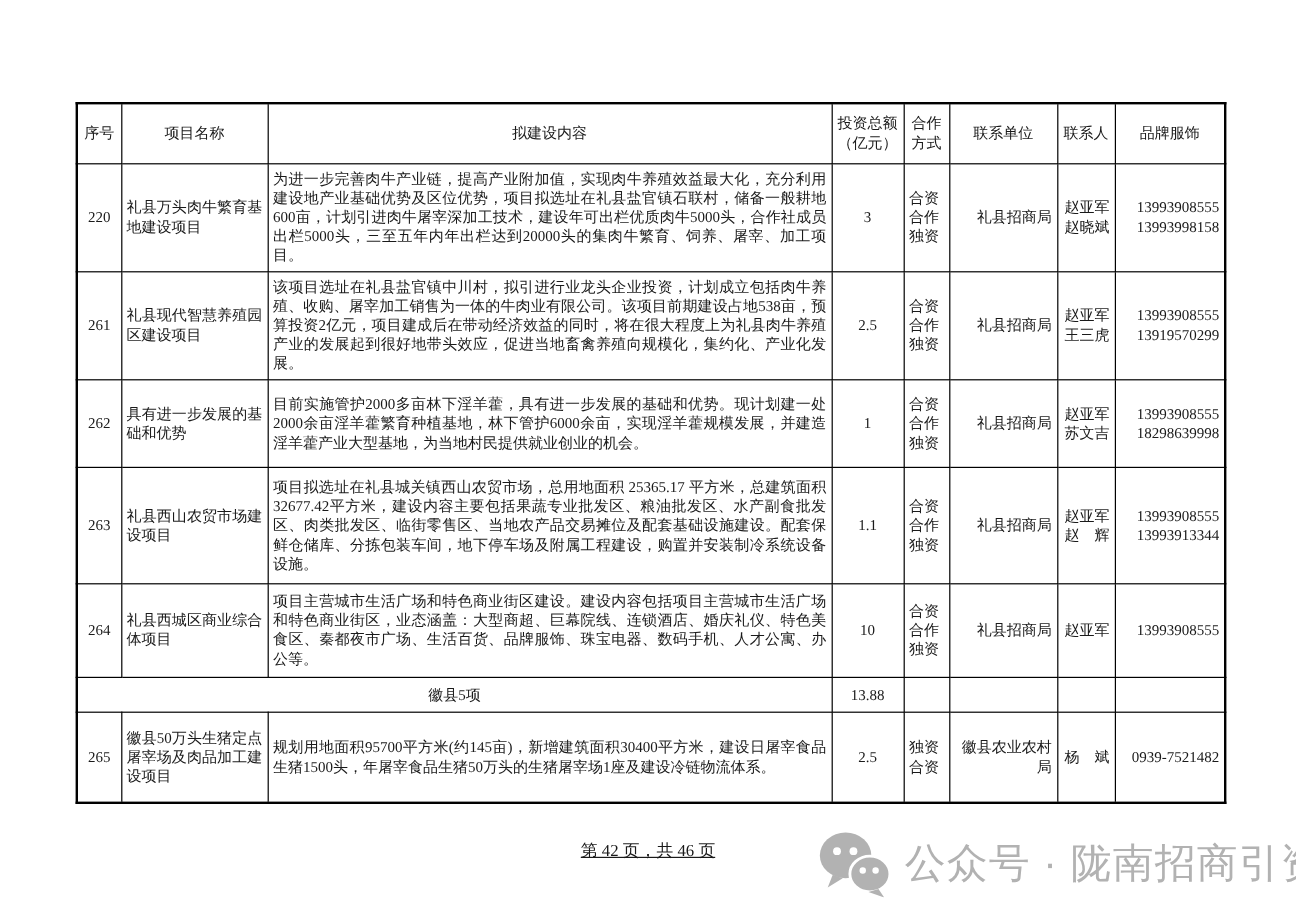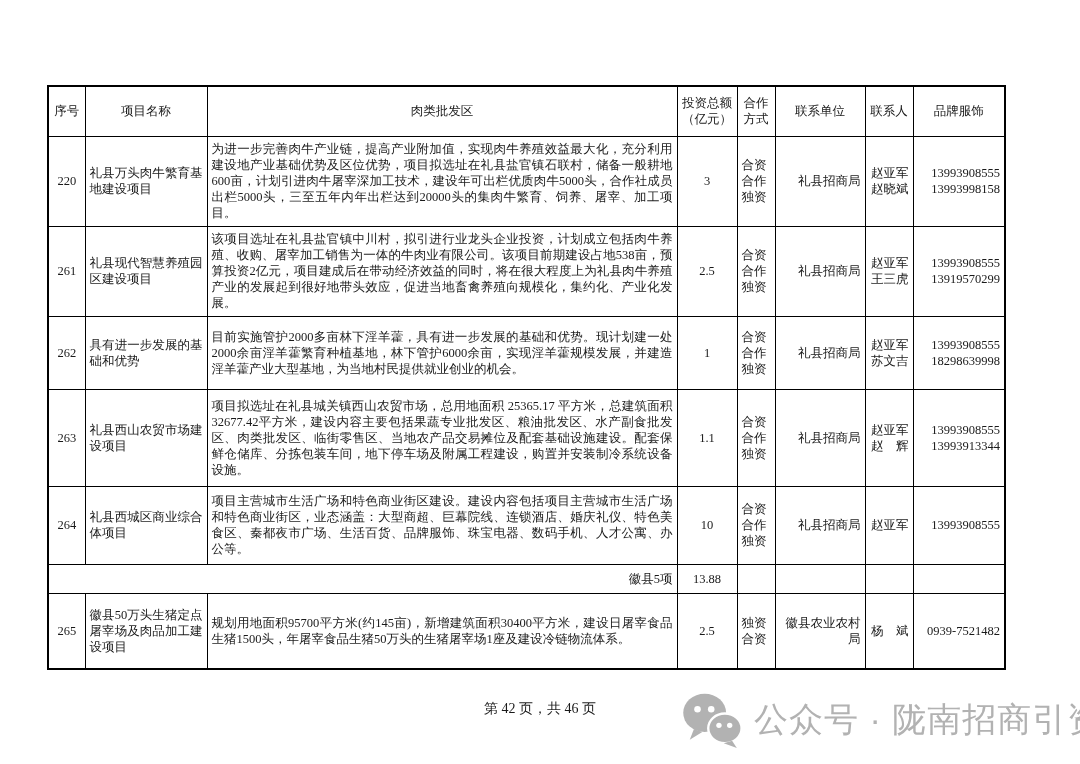--- a/index.html
+++ b/index.html
@@ -6,21 +6,21 @@
   body {
     width:1080px; height:764px;
     font-family:"Liberation Serif","DejaVu Serif",serif;
     color:#1a1a1a;
     position:relative;
     overflow:hidden;
   }
   .sheet { position:absolute; inset:0; background:#ffffff; }
 
   table.projects {
-    position:absolute; left:47px; top:85px;
+    position:absolute; left:63px; top:85px;
     width:957px;
     border-collapse:collapse;
     table-layout:fixed;
     border:2px solid #000;
   }
   table.projects td, table.projects th {
     border:1.5px solid #000;
     padding:1px 4px;
     font-weight:normal;
     font-size:12.5px;
@@ -30,25 +30,25 @@
   }
   th.hdr { text-align:center; font-size:13px; white-space:pre-line; }
   td.c-no   { text-align:center; }
   td.c-name { text-align:justify; font-size:13px; line-height:17px; }
   td.c-content { text-align:justify; }
   td.c-inv  { text-align:center; }
   td.c-coop { text-align:left; white-space:pre-line; }
   td.c-unit { text-align:right; line-height:17px; }
   td.c-person { text-align:right; white-space:pre-line; }
   td.c-phone { text-align:right; white-space:pre-line; }
-  td.c-summary { text-align:right; font-size:13px; }
+  td.c-summary { text-align:center; font-size:13px; }
 
   .footer-pageinfo {
     position:absolute; left:0; top:700px; width:1080px;
-    text-align:center; font-size:14px; color:#1a1a1a;
+    text-align:center; font-size:14px; color:#1a1a1a;text-decoration:underline;
   }
   .watermark {
     position:absolute; left:682px; top:690px; height:60px;
     display:flex; align-items:center; gap:10px;
   }
   .watermark .wm-text {
     font-family:"Liberation Sans","DejaVu Sans",sans-serif;
     font-size:34px; color:#b2b2b2; letter-spacing:1px; white-space:nowrap;
   }
   .wm-icon { width:62px; height:56px; flex:0 0 auto; }
@@ -67,21 +67,21 @@
         <col style="width:38px">
         <col style="width:90px">
       <col style="width:48px">
         <col style="width:92px">
     </colgroup>
 
     <tbody>
         <tr style="height:50px">
       <th class="hdr">序号</th>
       <th class="hdr">项目名称</th>
-      <th class="hdr">肉类批发区</th>
+      <th class="hdr">拟建设内容</th>
       <th class="hdr">投资总额
 （亿元）</th>
       <th class="hdr">合作
 方式</th>
       <th class="hdr">联系单位</th>
       <th class="hdr">联系人</th>
       <th class="hdr">品牌服饰</th>
     </tr>
 
     <tr style="height:90px">

